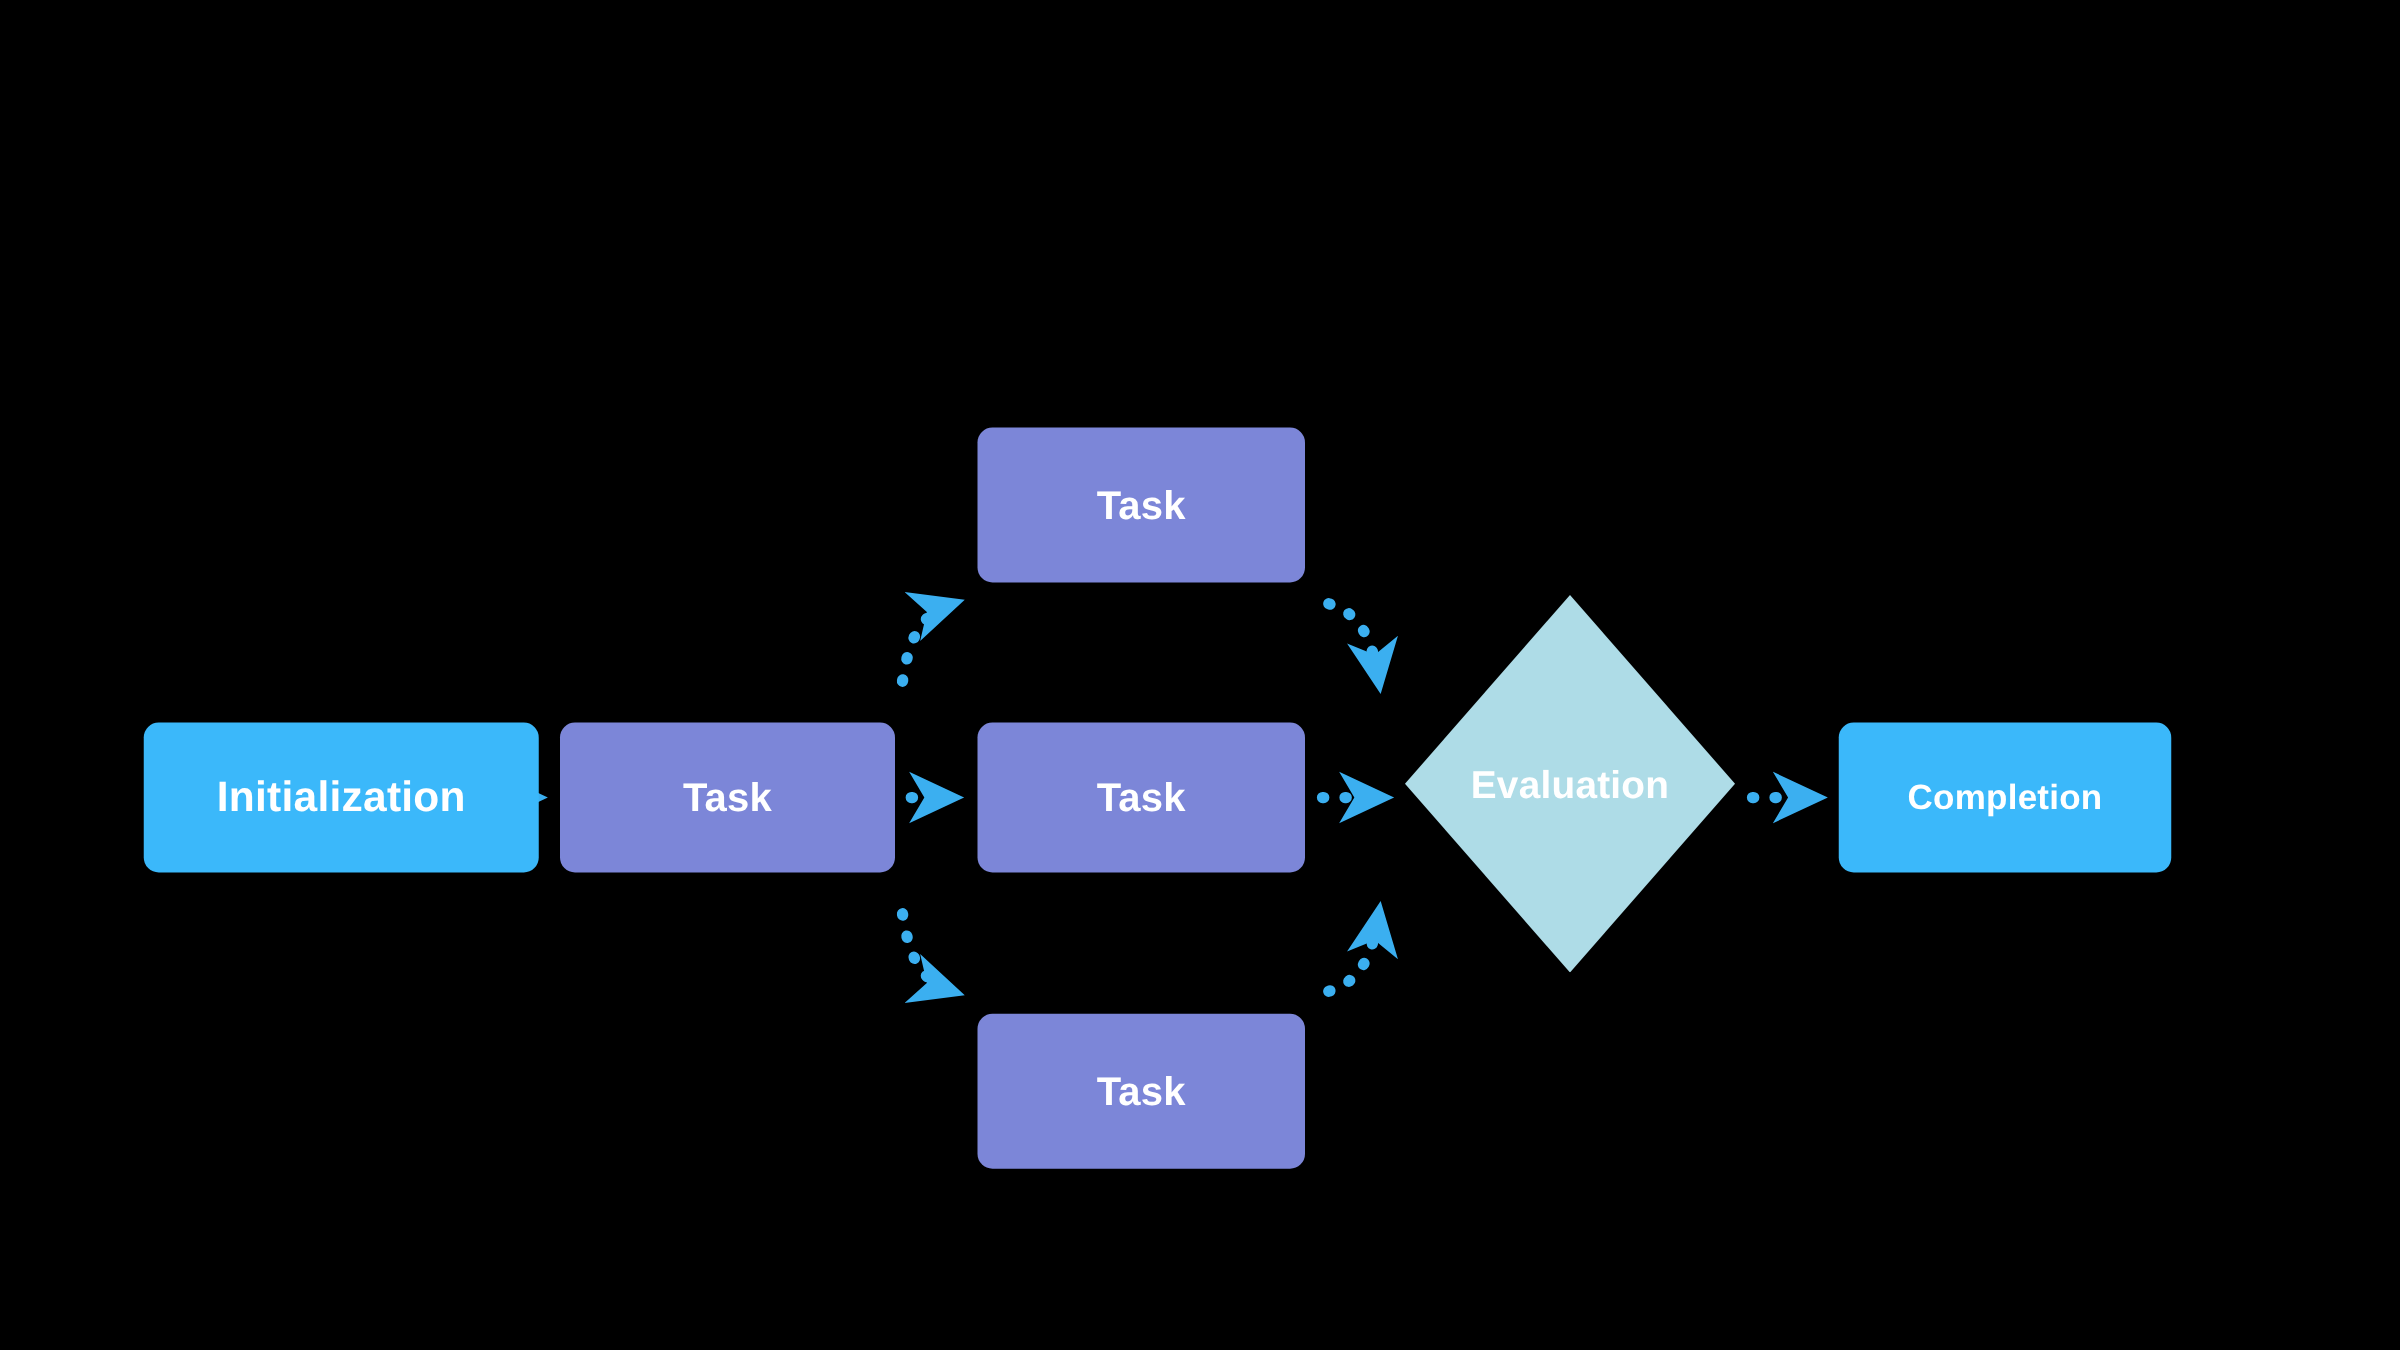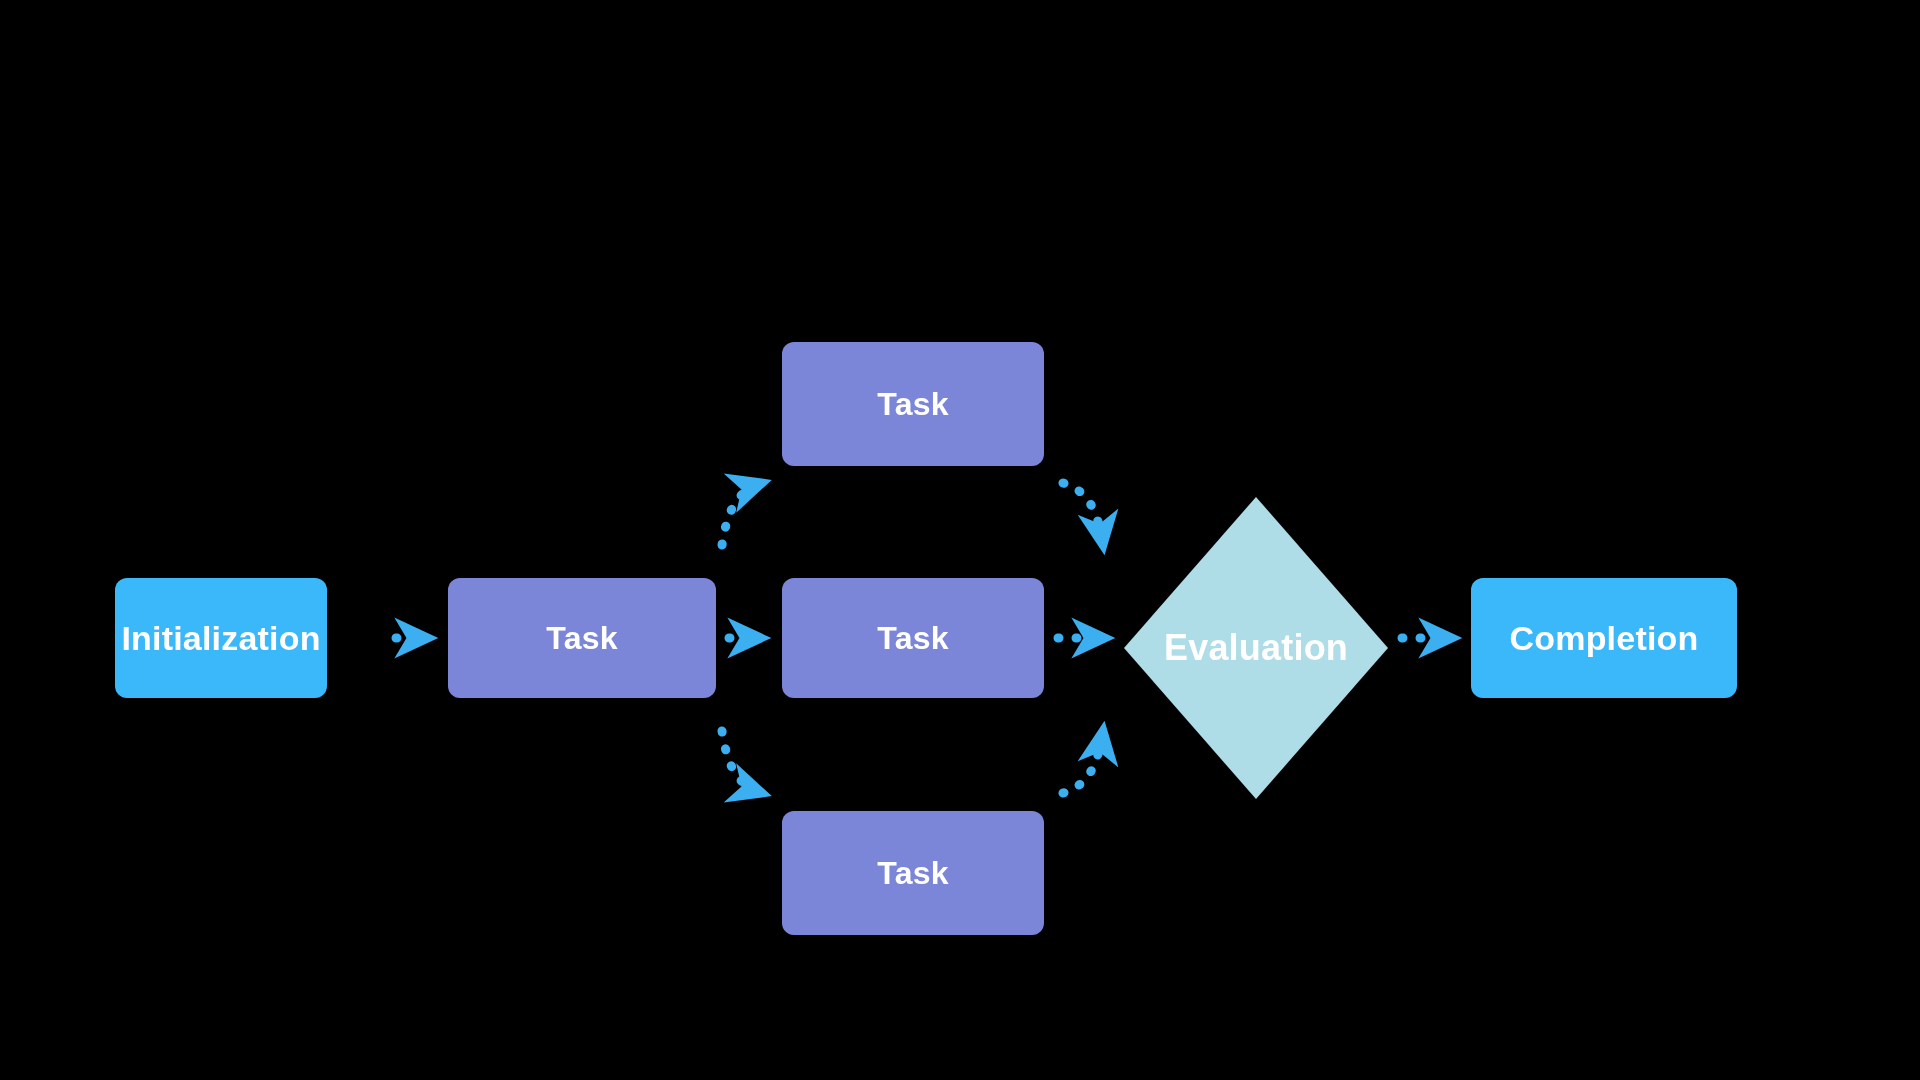--- a/index.html
+++ b/index.html
@@ -34,28 +34,28 @@
   .node-rect {
     border-radius: 12px;
   }
   .node-label {
     display: block;
     line-height: 1;
     white-space: nowrap;
   }
   
   .n-init {
-    left: 115px;  top: 578px;  width: 212px; height: 120px;
+    left: 115px;  top: 578px;  width: 316px; height: 120px;
     background: #3bb8fa;
     font-size: 34px;
   }
   .n-complete {
     left: 1471px; top: 578px;  width: 266px; height: 120px;
     background: #3bb8fa;
-    font-size: 34px;
+    font-size: 28px;
   }
   
   .n-task-a {
     left: 448px;  top: 578px;  width: 268px; height: 120px;
     background: #7c86d8;
     font-size: 32px;
   }
   .n-task-b {
     left: 782px;  top: 578px;  width: 262px; height: 120px;
     background: #7c86d8;
@@ -66,22 +66,22 @@
     background: #7c86d8;
     font-size: 32px;
   }
   .n-task-bottom {
     left: 782px;  top: 811px;  width: 262px; height: 124px;
     background: #7c86d8;
     font-size: 32px;
   }
   
   .n-eval {
-    left: 1124px; top: 497px;  width: 264px; height: 302px;
-    font-size: 36px;
+    left: 1124px; top: 476px;  width: 264px; height: 302px;
+    font-size: 31px;
     background: transparent;
   }
   .n-eval .diamond-shape {
     position: absolute;
     inset: 0;
     background: #aedce7;
     clip-path: polygon(50% 0%, 100% 50%, 50% 100%, 0% 50%);
   }
   .n-eval .node-label {
     position: relative;

